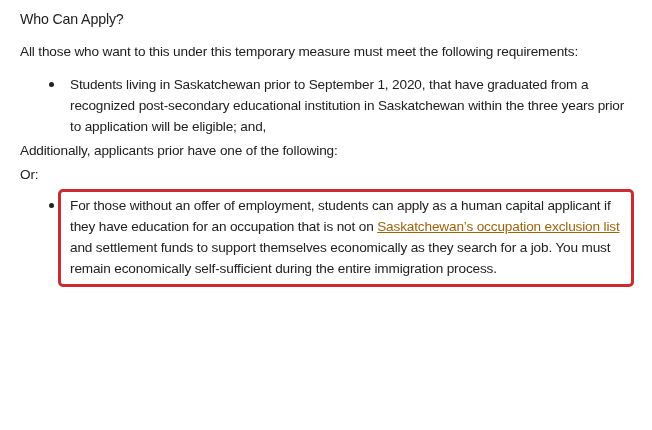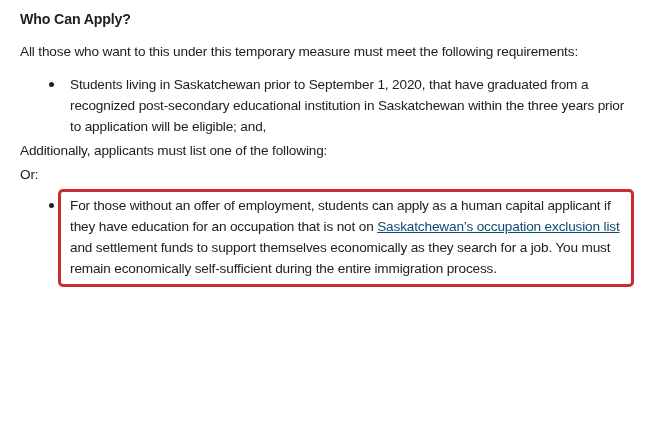--- a/index.html
+++ b/index.html
@@ -11,21 +11,21 @@
     color: #212121;
     font-family: "Liberation Sans", "DejaVu Sans", sans-serif;
     font-size: 13.6px;
     line-height: 21px;
     letter-spacing: -0.15px;
   }
   .doc { padding: 9px 18px 0 20px; }
 
   .heading {
     font-size: 14.2px;
-    font-weight: bold;
+    font-weight: normal;
     margin: 0 0 11px 0;
   }
 
   .para { margin: 0 0 10px 0; }
   .para.tight { margin: 0 0 3px 0; }
 
   ul.list { list-style: none; margin: 0 0 3px 0; padding: 0; }
   ul.list.mt { margin-top: 12px; }
   .list-item { position: relative; padding-left: 50px; padding-right: 2px; }
   .list-item::before {
@@ -52,41 +52,41 @@
     border-radius: 50%;
     background: #212121;
   }
   .redbox {
     border: 3px solid #cb2a2e;
     border-radius: 5px;
     padding: 3px 10px 5px 9px;
   }
 
   a.doc-link {
-    color: #0c4a6e;
+    color: #a16207;
     text-decoration: underline;
     cursor: pointer;
   }
 </style>
 </head>
 <body>
 
 <div class="doc">
 
   <h1 class="heading">Who Can Apply?</h1>
 
   <p class="para">All those who want to this under this temporary measure must meet the following requirements:</p>
 
   <ul class="list mt">
     <li class="list-item">
       <span>Students living in Saskatchewan prior to September 1, 2020, that have graduated from a recognized post-secondary educational institution in Saskatchewan within the three years prior to application will be eligible; and,</span>
     </li>
   </ul>
 
-  <p class="para tight">Additionally, applicants must list one of the following:</p>
+  <p class="para tight">Additionally, applicants prior have one of the following:</p>
 
 
   <p class="para tight">Or:</p>
 
   <div class="boxed-row">
     <div class="redbox">
       <span>For those without an offer of employment, students can apply as a human capital applicant if they have education for an occupation that is not on </span><a class="doc-link">Saskatchewan’s occupation exclusion list</a><span> and settlement funds to support themselves economically as they search for a job. You must remain economically self-sufficient during the entire immigration process.</span>
     </div>
   </div>
 

